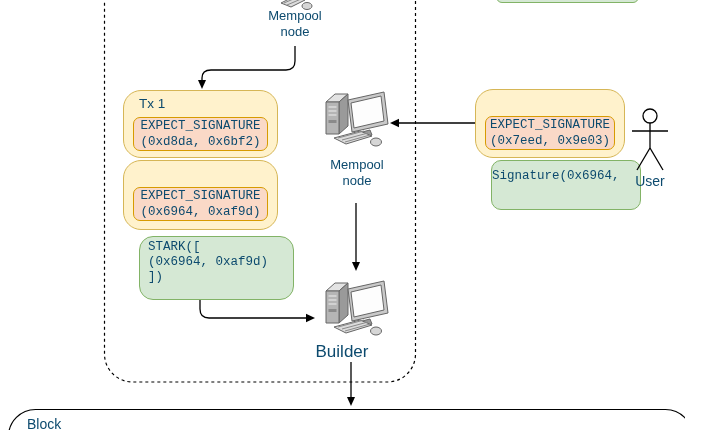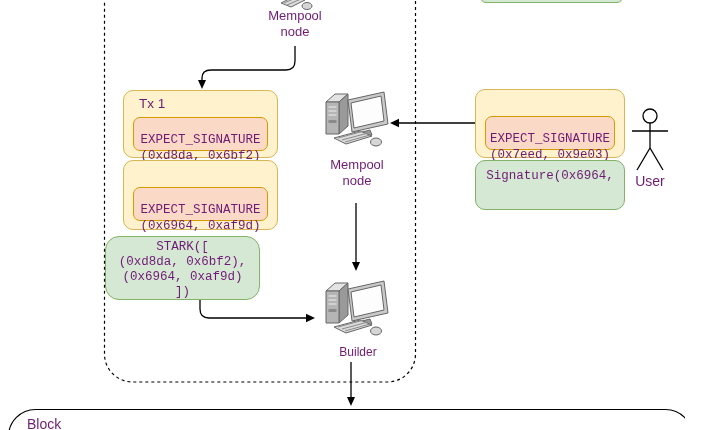--- a/index.html
+++ b/index.html
@@ -1,38 +1,38 @@
 <!DOCTYPE html>
 <html style="--tx_fill: #fff2cc; --tx_border: #d6b656; --code_fill: #fad9c7; --code_border: #d79b00; --proof_fill: #d5e8d4; --proof_border: #82b366;"><head>
 <meta charset="utf-8">
 <style>
   html,body{margin:0;padding:0;background:#fff;}
   #canvas{
     position:relative;width:685px;height:430px;background:#fff;overflow:hidden;
-    font-family:"Liberation Sans",sans-serif;color:#701a75;
+    font-family:"Liberation Sans",sans-serif;color:#0c4a6e;
   }
   .node-label{position:absolute;text-align:center;font-size:13px;line-height:16px;}
   .tx-box{
     position:absolute;width:155px;
-    background:var(--tx_fill);border:1px solid var(--tx_border);border-radius:10px;
+    background:var(--tx_fill);border:1px solid var(--tx_border);border-radius:18px;
     box-sizing:border-box;
   }
   .tx-title{padding:5px 0 0 15px;font-size:13.5px;}
   .code-box{
     position:absolute;left:9px;right:9px;top:26px;height:34px;
     background:var(--code_fill);border:1px solid var(--code_border);border-radius:7px;
     box-sizing:border-box;text-align:center;
-    font-family:"Liberation Mono",monospace;font-size:12.5px;line-height:16px;padding-top:14px;
+    font-family:"Liberation Mono",monospace;font-size:12.5px;line-height:16px;padding-top:0;
   }
   .proof-box{
     position:absolute;background:var(--proof_fill);border:1px solid var(--proof_border);
-    box-sizing:border-box;text-align:center;
-    font-family:"Liberation Mono",monospace;font-size:12.5px;
+    box-sizing:border-box;text-align:left;
+    font-family:"Liberation Mono",monospace;font-size:12.5px;margin-left:16px;
   }
-  .stark{left:105px;top:236px;width:155px;height:64px;border-radius:14px;line-height:15px;padding-top:3px;}
+  .stark{left:123px;top:236px;width:155px;height:64px;border-radius:14px;line-height:15px;padding-top:3px;padding-left:8px;}
   .sig{left:475px;top:160px;width:150px;height:50px;border-radius:10px;line-height:17px;padding-top:7px;}
   .top-cut{left:480px;top:-10px;width:143px;height:13px;border-radius:6px;}
   .overlay{position:absolute;left:0;top:0;pointer-events:none;}
   .icon-svg{position:absolute;}
   #block-label{position:absolute;left:27px;top:416px;font-size:14px;}
 </style>
 </head>
 <body>
 
 <div id="canvas">
@@ -82,21 +82,20 @@
 
   <div class="tx-box" style="left:123px;top:160px;height:70px">
     <div class="code-box">
       <div>EXPECT_SIGNATURE</div>
       <div>(0x6964, 0xaf9d)</div>
     </div>
   </div>
 
   <div class="proof-box stark">
     <div>STARK([</div>
-    <div>(0xd8da, 0x6bf2),</div>
     <div>(0x6964, 0xaf9d)</div>
     <div>])</div>
   </div>
 
   <div class="tx-box" style="left:475px;top:89px;width:150px;height:69px">
     <div class="code-box">
       <div>EXPECT_SIGNATURE</div>
       <div>(0x7eed, 0x9e03)</div>
     </div>
   </div>
@@ -109,21 +108,21 @@
     <use href="#workstation"></use>
   </svg>
   <div class="node-label" style="left:307px;top:157px;width:100px">
     <div>Mempool</div>
     <div>node</div>
   </div>
 
   <svg class="icon-svg" style="left:318px;top:277px" width="72" height="62">
     <use href="#workstation"></use>
   </svg>
-  <div class="node-label" style="left:308px;top:344px;width:100px;font-size:12px">Builder</div>
+  <div class="node-label" style="left:292px;top:344px;width:100px;font-size:17px">Builder</div>
 
   <div class="node-label" style="left:620px;top:173px;width:60px;font-size:14px">User</div>
 
   <div id="block-label">Block</div>
 
   <svg class="overlay" width="701" height="430" viewBox="0 0 701 430">
 
     <rect x="104.5" y="-40" width="311" height="422" rx="28" fill="none" stroke="#000" stroke-width="1.2" stroke-dasharray="3 3"></rect>
 
     <rect x="8.5" y="409.5" width="684" height="90" rx="27" fill="none" stroke="#000" stroke-width="1.2"></rect>

